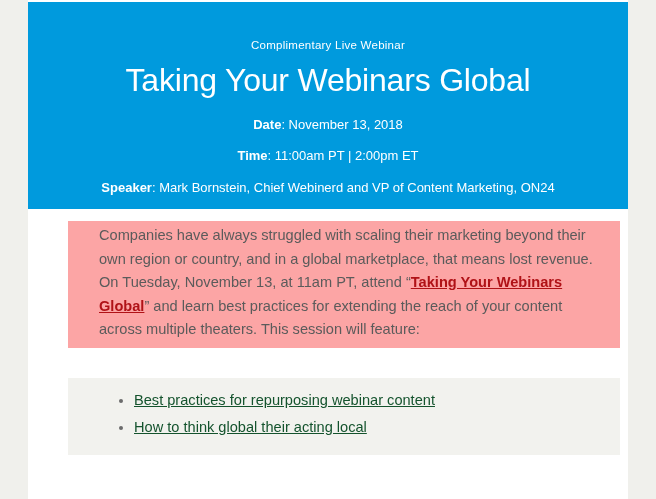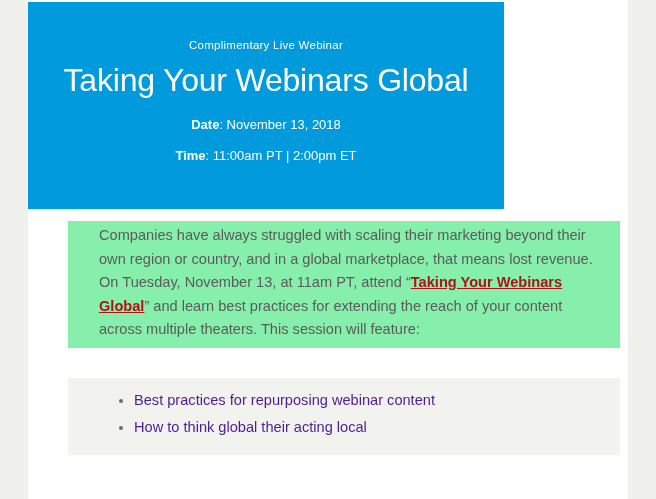--- a/index.html
+++ b/index.html
@@ -25,21 +25,21 @@
     height: 499px;
     background: #ffffff;
     box-sizing: border-box;
   }
 
   
   .hero {
     position: absolute;
     left: 0;
     top: 2px;
-    width: 476px;
+    width: 600px;
     height: 207px;
     background: #009add;
     color: #ffffff;
     text-align: center;
     box-sizing: border-box;
     overflow: hidden;
   }
   .hero-eyebrow {
     margin: 0;
     padding-top: 36px;
@@ -71,21 +71,21 @@
   .hero-meta b {
     font-weight: 700;
   }
 
   
   .body-panel {
     position: absolute;
     left: 40px;
     top: 221px;
     width: 552px;
-    background: #86efac;
+    background: #fca5a5;
     box-sizing: border-box;
     padding: 3px 0 6px 0;
   }
   .body-copy {
     margin: 0;
     padding: 0 14px 0 31px;
     font-size: 14.6px;
     line-height: 23.5px;
     color: #5b5b5b;
     font-weight: 400;
@@ -110,23 +110,24 @@
     margin: 0;
     padding: 0 14px 0 50px;
     list-style: none;
   }
   .list-panel li {
     position: relative;
     margin: 0;
     padding: 0 0 0 16px;
     font-size: 14.6px;
     line-height: 27px;
-    color: #4c1d95;
+    color: #14532d;
     font-weight: 400;
     white-space: nowrap;
+    text-decoration: underline;
   }
   .list-panel li::before {
     content: "";
     position: absolute;
     left: 1px;
     top: 12px;
     width: 4px;
     height: 4px;
     border-radius: 50%;
     background: #6b6b6b;
@@ -144,20 +145,23 @@
     <h1 class="hero-title">Taking Your Webinars Global</h1>
 
     <p class="hero-meta date">
       <b>Date</b><span>: November 13, 2018</span>
     </p>
 
     <p class="hero-meta time">
       <b>Time</b><span>: 11:00am PT | 2:00pm ET</span>
     </p>
 
+    <p class="hero-meta speaker">
+      <b>Speaker</b><span>: Mark Bornstein, Chief Webinerd and VP of Content Marketing, ON24</span>
+    </p>
 
   </div>
 
   <div class="body-panel">
     <p class="body-copy"><span>Companies have always struggled with scaling their marketing beyond their own region or country, and in a global marketplace, that means lost revenue. On Tuesday, November 13, at 11am PT, attend “</span><a class="webinar-link" href="#">Taking Your Webinars Global</a><span>” and learn best practices for extending the reach of your content across multiple theaters. This session will feature:</span></p>
   </div>
 
   <div class="list-panel">
     <ul>
       <li>Best practices for repurposing webinar content</li>

